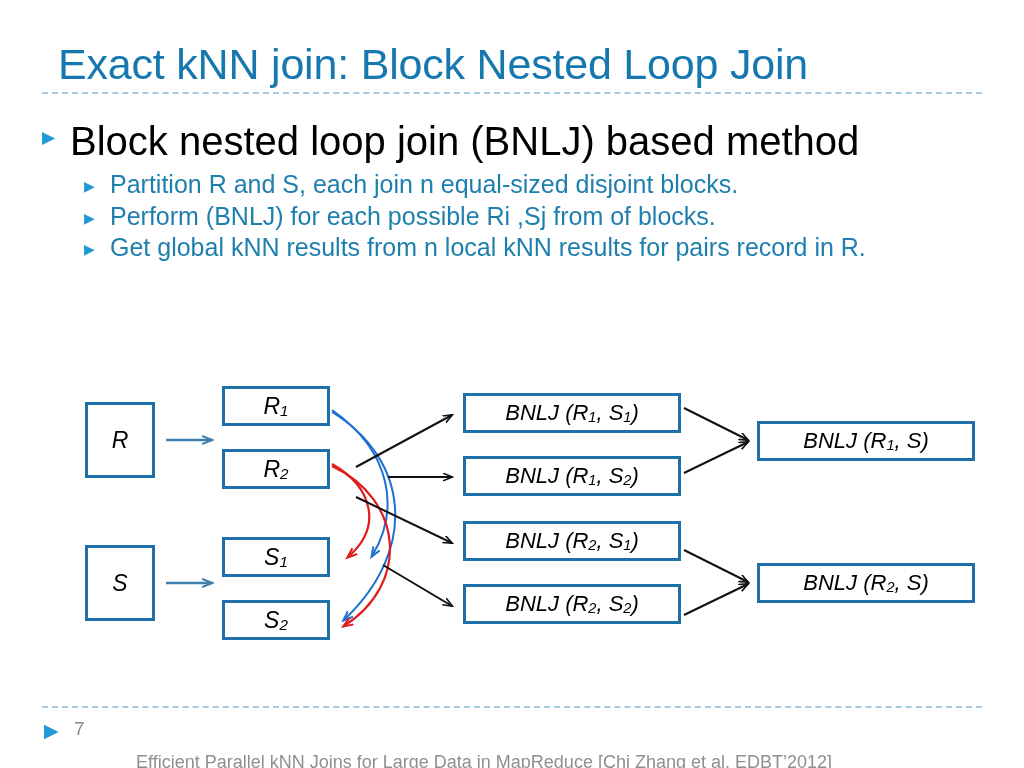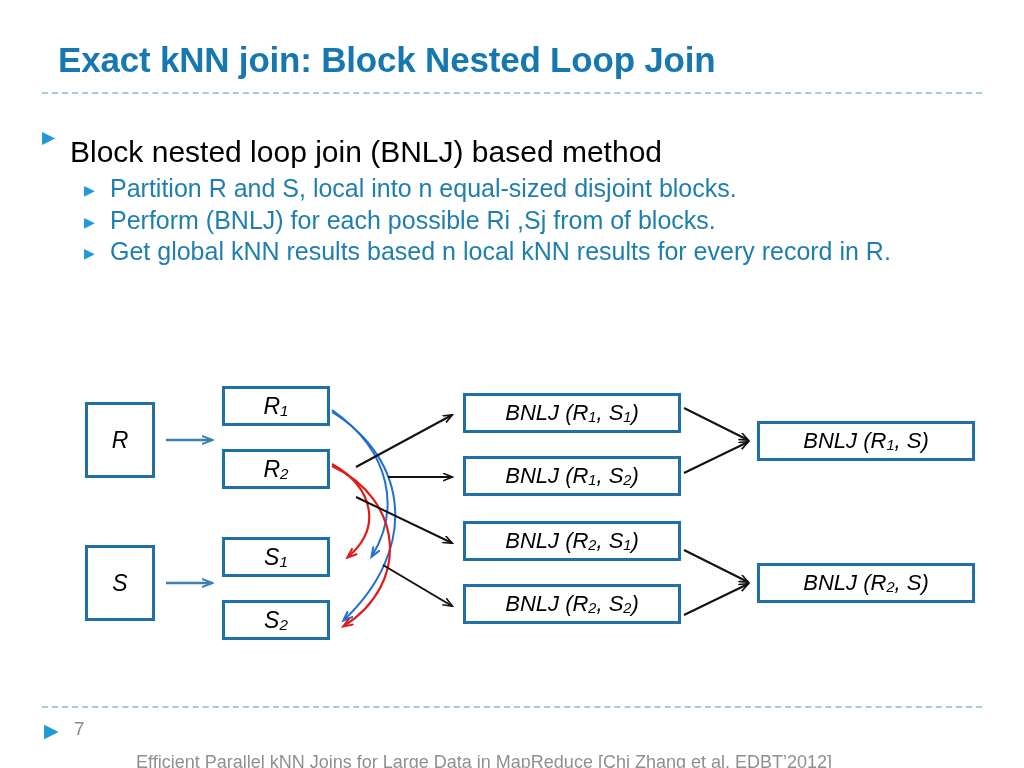--- a/index.html
+++ b/index.html
@@ -15,22 +15,22 @@
     font-family: "Liberation Sans", sans-serif;
     color: #000000;
   }
 
   
   .slide-title {
     position: absolute;
     left: 58px;
     top: 40px;
     width: 910px;
-    font-size: 35px;
-    font-weight: bold;
+    font-size: 43px;
+    font-weight: normal;
     color: #1778b0;
     letter-spacing: -0.2px;
     white-space: nowrap;
   }
   .title-rule {
     position: absolute;
     left: 42px;
     top: 92px;
     width: 940px;
     height: 0;
@@ -59,24 +59,23 @@
 
   .level1 {
     margin-bottom: 4px;
   }
   .level1 .tri {
     font-size: 17px;
     padding-top: 11px;
     width: 28px;
   }
   .level1 .txt {
-    font-size: 30px;
+    font-size: 40px;
     color: #000000;
     line-height: 1.18;
-    margin-top: 16px;
   }
 
   .level2 {
     margin-left: 42px;
     margin-bottom: 1px;
   }
   .level2 .tri {
     font-size: 14px;
     padding-top: 10px;
     width: 26px;
@@ -185,31 +184,31 @@
 
 <div class="bullets">
 
   <div class="bullet level1">
     <span class="tri">▶</span>
     <span class="txt">Block nested loop join (BNLJ) based method</span>
   </div>
 
   <div class="bullet level2">
     <span class="tri">▶</span>
-    <span class="txt">Partition R and S, local into n equal-sized disjoint blocks.</span>
+    <span class="txt">Partition R and S, each join n equal-sized disjoint blocks.</span>
   </div>
 
   <div class="bullet level2">
     <span class="tri">▶</span>
     <span class="txt">Perform (BNLJ) for each possible Ri ,Sj from of blocks.</span>
   </div>
 
   <div class="bullet level2">
     <span class="tri">▶</span>
-    <span class="txt">Get global kNN results based n local kNN results for every record in R.</span>
+    <span class="txt">Get global kNN results from n local kNN results for pairs record in R.</span>
   </div>
 
 </div>
 
 <div class="diagram">
 
   <svg width="1024" height="300" viewBox="0 0 1024 300">
     <defs>
       <marker id="ah-black" markerWidth="11" markerHeight="11" refX="9" refY="4.2" orient="auto" markerUnits="userSpaceOnUse">
         <path d="M0,0.4 L9.5,4.2 L0,8" fill="none" stroke="#111111" stroke-width="1.6"></path>

